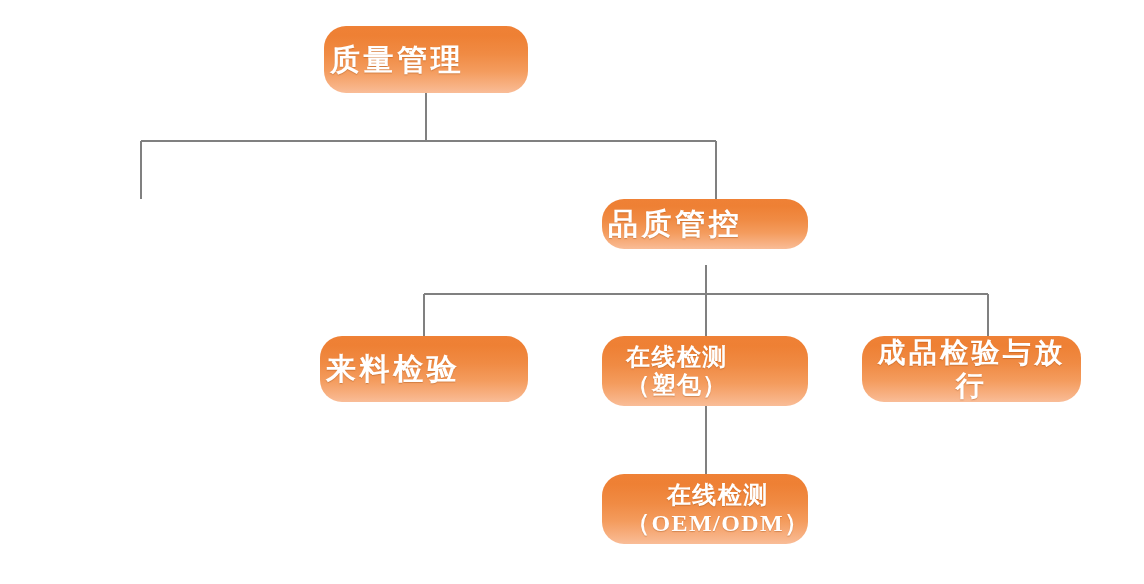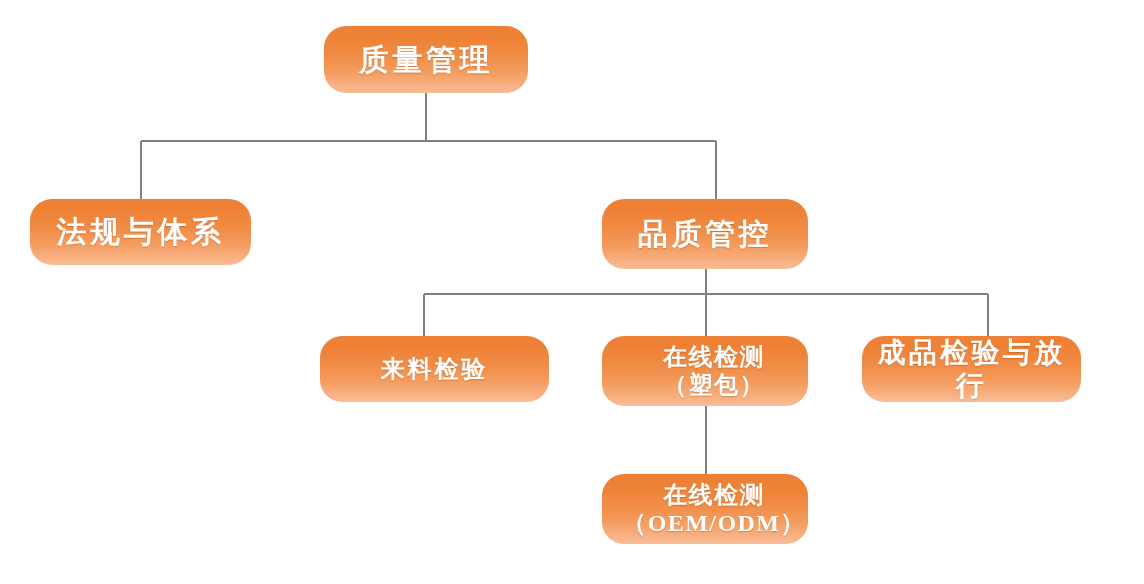--- a/index.html
+++ b/index.html
@@ -24,21 +24,20 @@
     top: 0;
     width: 1144px;
     height: 584px;
     pointer-events: none;
   }
   .node {
     position: absolute;
     box-sizing: border-box;
     display: flex;
     align-items: center;
-    justify-content: center;
     text-align: center;
     border-radius: 22px;
     background: linear-gradient(180deg,
         #ef8136 0%,
         #ee8034 14%,
         #f08b44 42%,
         #f49c5e 68%,
         #f8b488 92%,
         #f9bd98 100%);
     color: #ffffff;
@@ -77,29 +76,26 @@
       <path d="M 988 294 L 988 336"></path>
 
       <path d="M 706 406 L 706 474"></path>
     </g>
   </svg>
 
   <div class="node" style="left: 324px; top: 26px; width: 204px; height: 67px; font-size: 30px;">
     <span class="node-label">质量管理</span>
   </div>
 
-  <div class="node" style="left: 30px; top: 199px; width: 221px; height: 66px; font-size: 30px;">
-    <span class="node-label">法规与体系</span>
-  </div>
 
-  <div class="node" style="left: 602px; top: 199px; width: 206px; height: 70px; font-size: 30px;">
+  <div class="node" style="left: 602px; top: 199px; width: 206px; height: 50px; font-size: 30px;">
     <span class="node-label">品质管控</span>
   </div>
 
-  <div class="node" style="left: 320px; top: 336px; width: 229px; height: 66px; font-size: 24px;">
+  <div class="node" style="left: 320px; top: 336px; width: 208px; height: 66px; font-size: 30px;">
     <span class="node-label">来料检验</span>
   </div>
 
   <div class="node two-line" style="left: 602px; top: 336px; width: 206px; height: 70px; font-size: 24px;">
     <span class="node-label">在线检测
 （塑包）</span>
   </div>
 
   <div class="node" style="left: 862px; top: 336px; width: 219px; height: 66px; font-size: 28px;">
     <span class="node-label">成品检验与放行</span>

